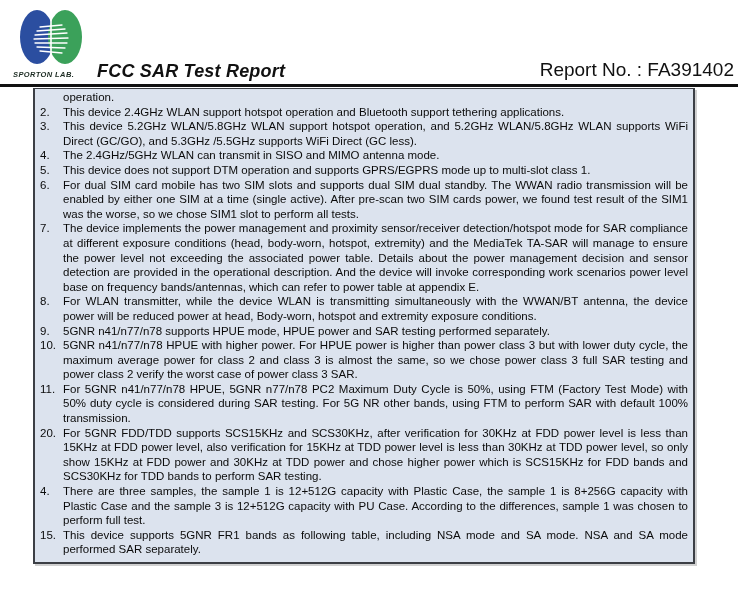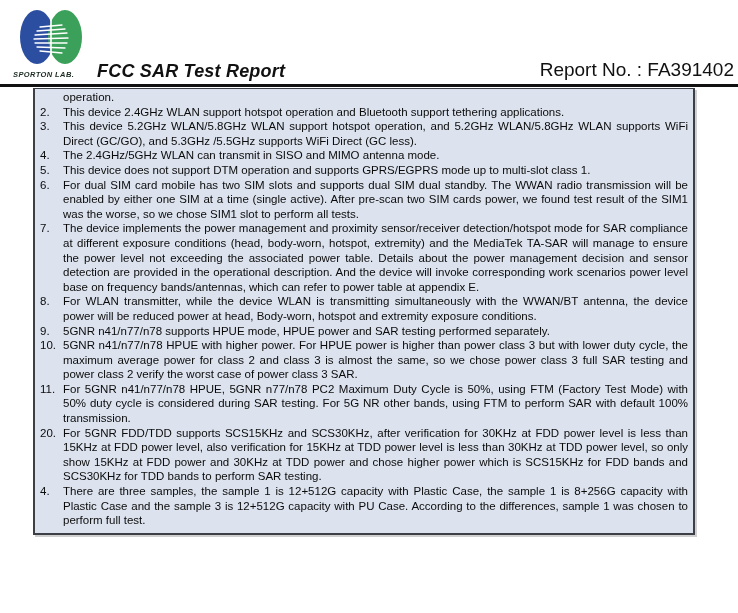--- a/index.html
+++ b/index.html
@@ -181,15 +181,19 @@
     <span class="note-num">20.</span>
     <span class="note-text">For 5GNR FDD/TDD supports SCS15KHz and SCS30KHz, after verification for 30KHz at FDD power level is less than 15KHz at FDD power level, also verification for 15KHz at TDD power level is less than 30KHz at TDD power level, so only show 15KHz at FDD power and 30KHz at TDD power and chose higher power which is SCS15KHz for FDD bands and SCS30KHz for TDD bands to perform SAR testing.</span>
   </div>
 
   <div class="note-item">
     <span class="note-num">4.</span>
     <span class="note-text">There are three samples, the sample 1 is 12+512G capacity with Plastic Case, the sample 1 is 8+256G capacity with Plastic Case and the sample 3 is 12+512G capacity with PU Case. According to the differences, sample 1 was chosen to perform full test.</span>
   </div>
 
 
+  <div class="note-item">
+    <span class="note-num">15.</span>
+    <span class="note-text">This device supports 5GNR FR1 bands as following table, including NSA mode and SA mode. NSA and SA mode performed SAR separately.</span>
+  </div>
 </div>
 
 </div>
 
 </body></html>

